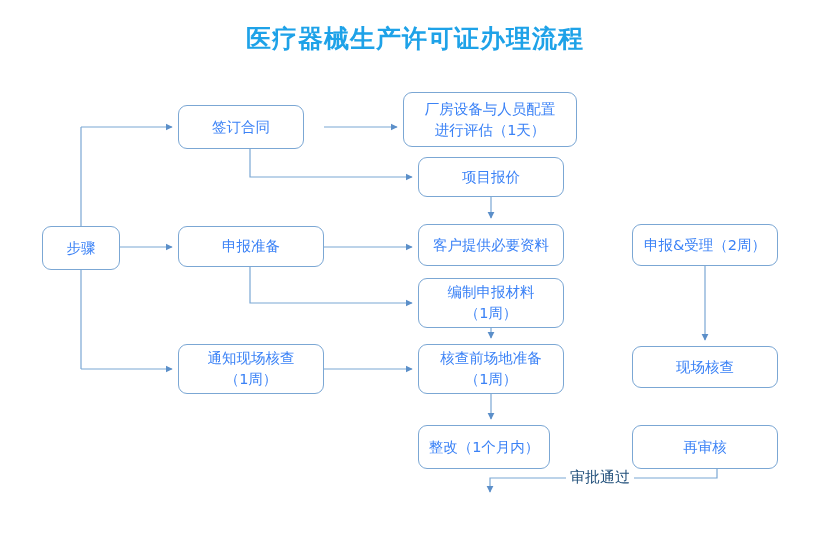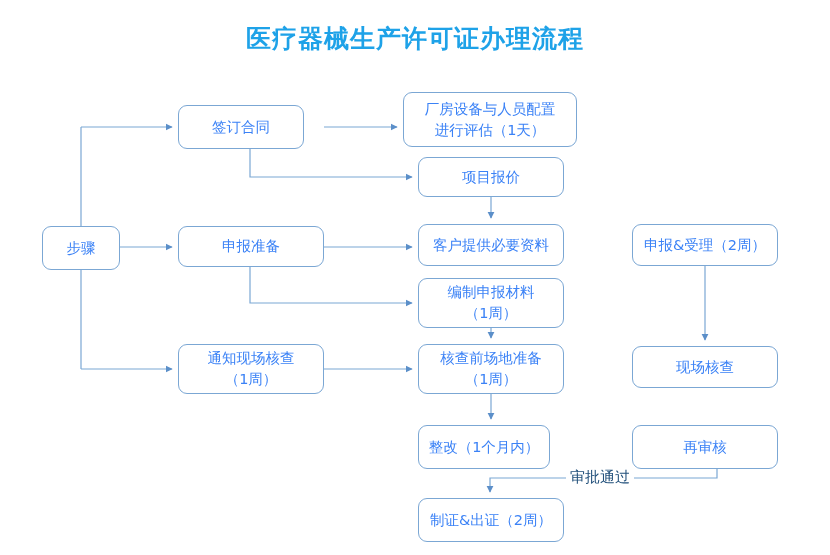--- a/index.html
+++ b/index.html
@@ -137,17 +137,16 @@
 
   <div class="node" style="left:418px; top:344px; width:146px; height:50px;">核查前场地准备
 （1周）</div>
 
   <div class="node" style="left:632px; top:346px; width:146px; height:42px;">现场核查</div>
 
   <div class="node" style="left:418px; top:425px; width:132px; height:44px;">整改（1个月内）</div>
 
   <div class="node" style="left:632px; top:425px; width:146px; height:44px;">再审核</div>
 
-  <div class="node" style="left:418px; top:498px; width:146px; height:44px;">制证&amp;出证（2周）</div>
 
   <div class="edge-label" style="left:566px; top:470px;">审批通过</div>
 
 </div>
 
 </body></html>

